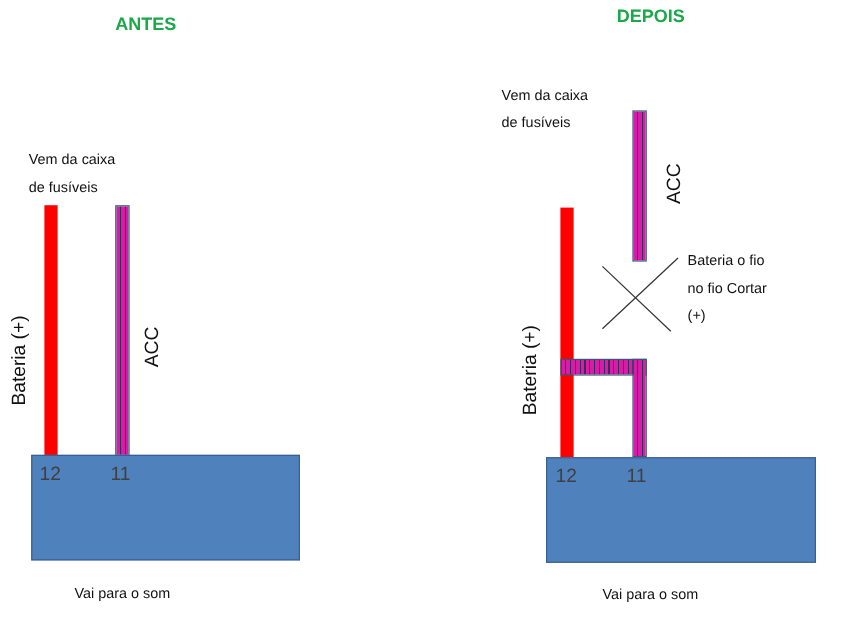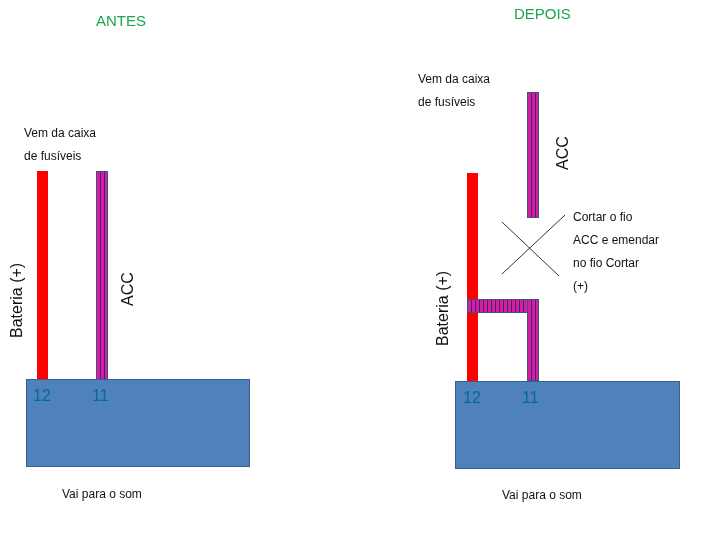--- a/index.html
+++ b/index.html
@@ -1,22 +1,22 @@
 <!DOCTYPE html>
 <html><head>
 <meta charset="utf-8">
 <style>
   html, body { margin: 0; padding: 0; background: #ffffff; }
   body { width: 701px; height: 535px; position: relative; overflow: hidden; font-family: "Liberation Sans", "DejaVu Sans", sans-serif; color: #111; }
   .abs { position: absolute; }
-  .title { font-weight: normal; font-size: 15px; color: #1aa84a; }
+  .title { font-weight: bold; font-size: 15px; color: #1aa84a; }
   .label { font-size: 12px; line-height: 23px; color: #111; white-space: nowrap; }
   .vlabel { font-size: 16px; color: #111; white-space: nowrap; transform: rotate(-90deg); transform-origin: left top; }
   .box { background: #4f81bd; border: 1.5px solid #3a5f8f; box-sizing: border-box; }
-  .pin { font-size: 16px; color: #0369a1; }
+  .pin { font-size: 16px; color: #404040; }
   .red { background: #ff0000; }
   .acc { background: repeating-linear-gradient(90deg, #d81ba8 0 3px, #3b2a5a 3px 4px); border: 1.5px solid #3d5578; box-sizing: border-box; }
   .acch { background: repeating-linear-gradient(90deg, #d81ba8 0 3px, #3b2a5a 3px 4px); border: 1.5px solid #3d5578; box-sizing: border-box; }
   svg { position: absolute; left: 0; top: 0; }
 </style>
 </head>
 <body>
 
 <div>
   <div class="abs title" style="left:96px; top:12px;">ANTES</div>
@@ -49,22 +49,21 @@
 
   <div class="abs acc" style="left:527px; top:92px; width:12px; height:126px;"></div>
   <div class="abs vlabel" style="left:554px; top:170px;">ACC</div>
 
   <svg width="701" height="535">
     <line x1="502" y1="222" x2="559" y2="276" stroke="#333" stroke-width="1"></line>
     <line x1="502" y1="274" x2="565" y2="215" stroke="#333" stroke-width="1"></line>
   </svg>
 
   <div class="abs label" style="left:573px; top:206px;">
-    <div>Cortar o fio</div>
-    <div>ACC e emendar</div>
+    <div>Bateria o fio</div>
     <div>no fio Cortar</div>
     <div>(+)</div>
   </div>
 
   <div class="abs red" style="left:467px; top:173px; width:11px; height:208px;"></div>
   <div class="abs acch" style="left:467px; top:299px; width:72px; height:14px; background: repeating-linear-gradient(90deg, #d81ba8 0 3px, #3b2a5a 3px 4px);"></div>
   <div class="abs acc" style="left:527px; top:299px; width:12px; height:82px;"></div>
 
   <div class="abs vlabel" style="left:434px; top:346px;">Bateria (+)</div>
 

